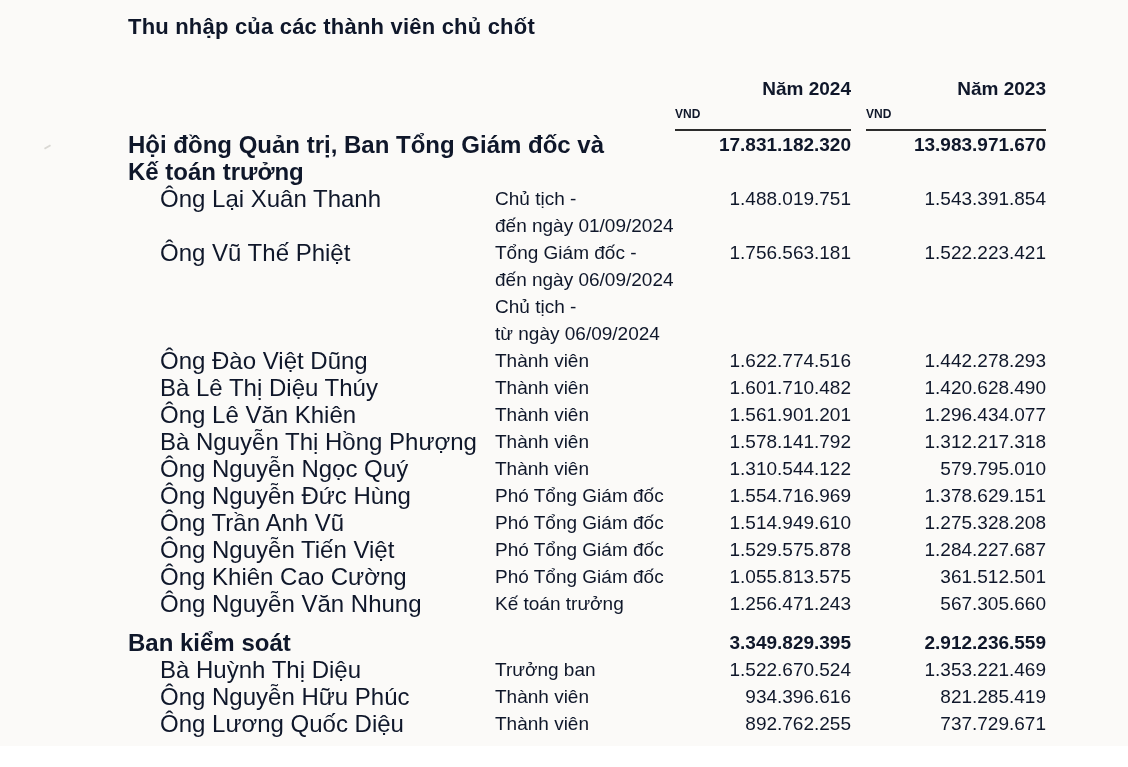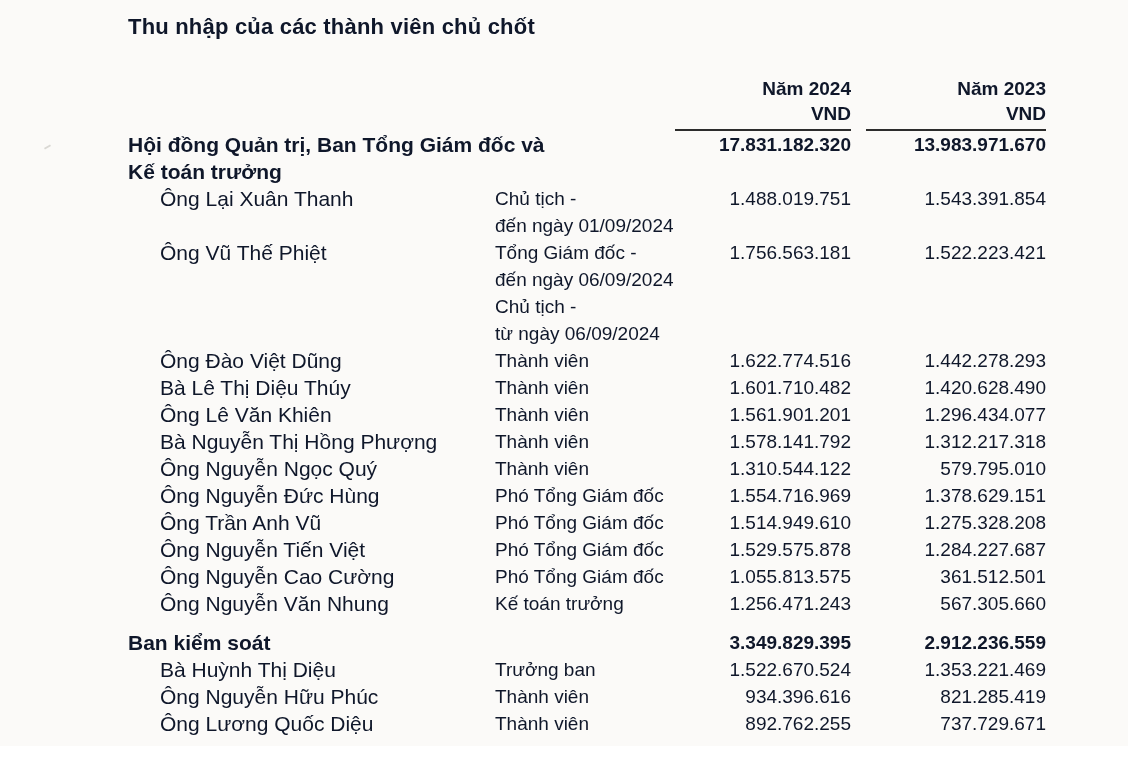--- a/index.html
+++ b/index.html
@@ -33,29 +33,29 @@
   }
   .hdr-label {
     grid-column: span 1;
     text-align: right;
     font-weight: bold;
     font-size: 19px;
     line-height: 26px;
     white-space: nowrap;
   }
   .hdr-unit {
-    text-align: right;
+    text-align: left;
     font-weight: bold;
-    font-size: 19px;
+    font-size: 12px;
     line-height: 24px;
     white-space: nowrap;
   }
   .u-cell { padding-bottom: 3px; border-bottom: 2px solid #2c2c2c; }
   .u-cell-inner { margin-left: 15px; padding-bottom: 3px; border-bottom: 2px solid #2c2c2c; }
-  .c-name { font-size: 21px; line-height: 27px; }
+  .c-name { font-size: 24px; line-height: 27px; }
   .c-name .line { white-space: nowrap; }
   .member .c-name { padding-left: 32px; }
   .section .c-name, .section .c-val { font-weight: bold; }
   .c-role { font-size: 19px; line-height: 27px; margin-left: 40px; }
   .c-role .line { white-space: nowrap; }
   .c-val {
     text-align: right;
     font-size: 19px;
     line-height: 27px;
     white-space: nowrap;
@@ -210,21 +210,21 @@
             <div class="line">Ông Nguyễn Tiến Việt</div>
           </div>
           <div class="c-role">
             <div class="line">Phó Tổng Giám đốc</div>
           </div>
           <div class="c-val">1.529.575.878</div>
           <div class="c-val">1.284.227.687</div>
         </div>
         <div class="grid-row member">
           <div class="c-name">
-            <div class="line">Ông Nguyễn Cao Cường</div>
+            <div class="line">Ông Khiên Cao Cường</div>
           </div>
           <div class="c-role">
             <div class="line">Phó Tổng Giám đốc</div>
           </div>
           <div class="c-val">1.055.813.575</div>
           <div class="c-val">361.512.501</div>
         </div>
         <div class="grid-row member">
           <div class="c-name">
             <div class="line">Ông Nguyễn Văn Nhung</div>

